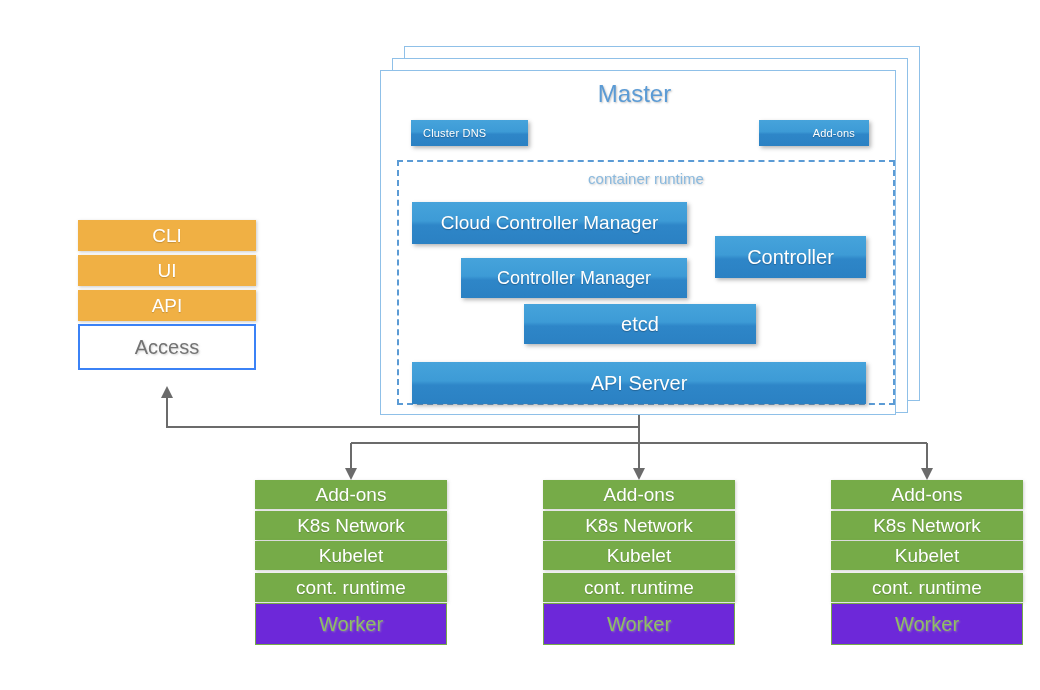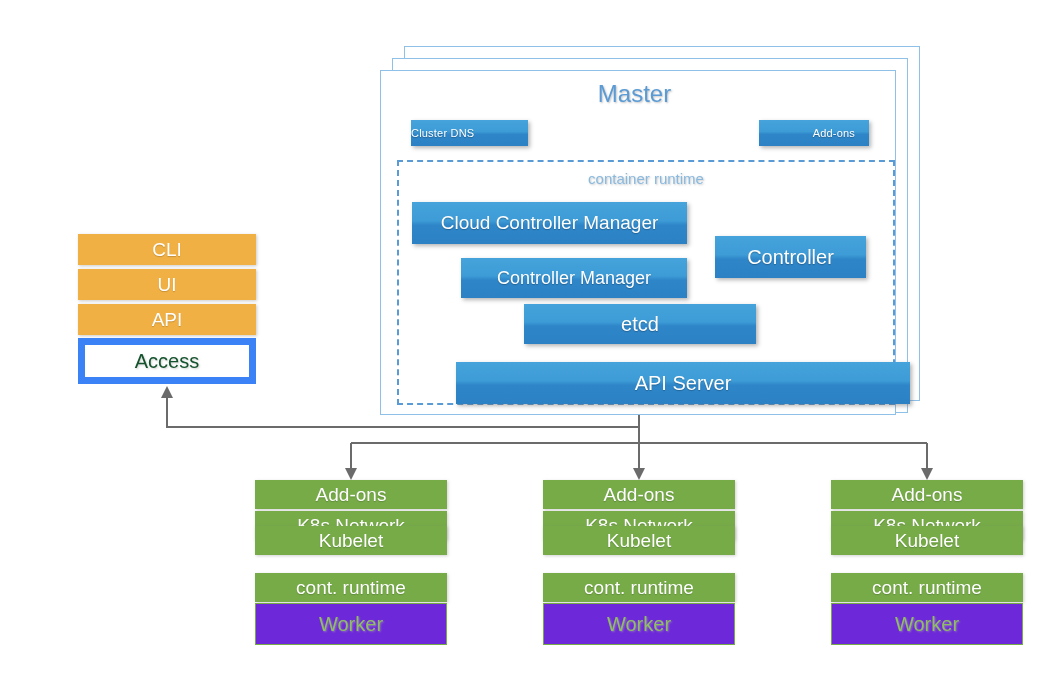--- a/index.html
+++ b/index.html
@@ -27,75 +27,75 @@
 
   
   .blue{
     position:absolute;box-sizing:border-box;
     background:linear-gradient(to bottom,#46a3db 0%,#3d9bd6 45%,#2e86c8 55%,#2b81c3 100%);
     color:#ffffff;display:flex;align-items:center;justify-content:center;
     box-shadow:2px 2px 4px rgba(90,90,90,.45);
     text-shadow:0 1px 1px rgba(0,0,0,.25);
   }
   .small-pill{font-size:11px;letter-spacing:.2px;}
-  #cluster-dns{left:411px;top:120px;width:117px;height:26px;justify-content:flex-start;}
+  #cluster-dns{left:411px;top:120px;width:117px;height:26px;justify-content:flex-start;padding-left:12px;}
   #addons-master{left:759px;top:120px;width:110px;height:26px;justify-content:flex-end;padding-right:14px;}
 
   
   #container-runtime-box{
     position:absolute;left:397px;top:160px;width:498px;height:245px;
     border:2px dashed #5b9bd5;box-sizing:border-box;background:transparent;
   }
   #container-runtime-label{
     position:absolute;left:397px;top:170px;width:498px;text-align:center;
     font-size:15px;color:#8ab9de;
     text-shadow:1px 1px 2px rgba(150,150,150,.5);
   }
 
   #ccm{left:412px;top:202px;width:275px;height:42px;font-size:19px;}
   #cm{left:461px;top:258px;width:226px;height:40px;font-size:18px;}
   #etcd{left:524px;top:304px;width:232px;height:40px;font-size:20px;}
   #scheduler{left:715px;top:236px;width:151px;height:42px;font-size:20px;}
-  #api-server{left:412px;top:362px;width:454px;height:42px;font-size:20px;margin-left:44px;}
+  #api-server{left:412px;top:362px;width:454px;height:42px;font-size:20px;}
 
   
-  #access-panel{position:absolute;left:78px;top:234px;width:173px;height:158px;}
+  #access-panel{position:absolute;left:78px;top:220px;width:173px;height:158px;}
   .orange-row{
     position:absolute;left:0;width:178px;height:31px;box-sizing:border-box;
     background:#f0b044;color:#ffffff;font-size:19px;
     display:flex;align-items:center;justify-content:center;
     text-shadow:0 1px 1px rgba(0,0,0,.18);
     box-shadow:1px 1px 3px rgba(120,120,120,.4);
   }
   #access-cli{top:0;}
   #access-ui{top:35px;}
   #access-api{top:70px;}
   #access-foot{
     position:absolute;left:0;top:104px;width:178px;height:46px;box-sizing:border-box;
-    background:#ffffff;border:7px solid #3b82f6;
+    background:#ffffff;border:2px solid #3b82f6;
     display:flex;align-items:center;justify-content:center;
-    font-size:20px;color:#14532d;
+    font-size:20px;color:#737373;
     text-shadow:1px 1px 2px rgba(170,170,170,.55);
   }
 
   
   .worker{position:absolute;top:480px;width:192px;height:172px;}
   #worker-1{left:255px;}
   #worker-2{left:543px;}
   #worker-3{left:831px;}
   .green-row{
     position:absolute;left:0;width:192px;height:29px;box-sizing:border-box;
     background:#76ab48;color:#ffffff;font-size:19px;
     display:flex;align-items:center;justify-content:center;
     text-shadow:0 1px 1px rgba(0,0,0,.18);
     box-shadow:1px 1px 3px rgba(120,120,120,.35);
   }
   .green-row.r0{top:0;}
   .green-row.r1{top:31px;}
-  .green-row.r2{top:46px;}
+  .green-row.r2{top:61px;}
   .green-row.r3{top:93px;}
   .worker-foot{
     position:absolute;left:0;top:123px;width:192px;height:42px;box-sizing:border-box;
     background:#6d28d9;border:1px solid #76ab48;
     display:flex;align-items:center;justify-content:center;
     font-size:20px;color:#8fbf63;
     text-shadow:1px 1px 2px rgba(170,170,170,.55);
   }
 
   #connectors{position:absolute;left:0;top:0;width:1040px;height:690px;}

